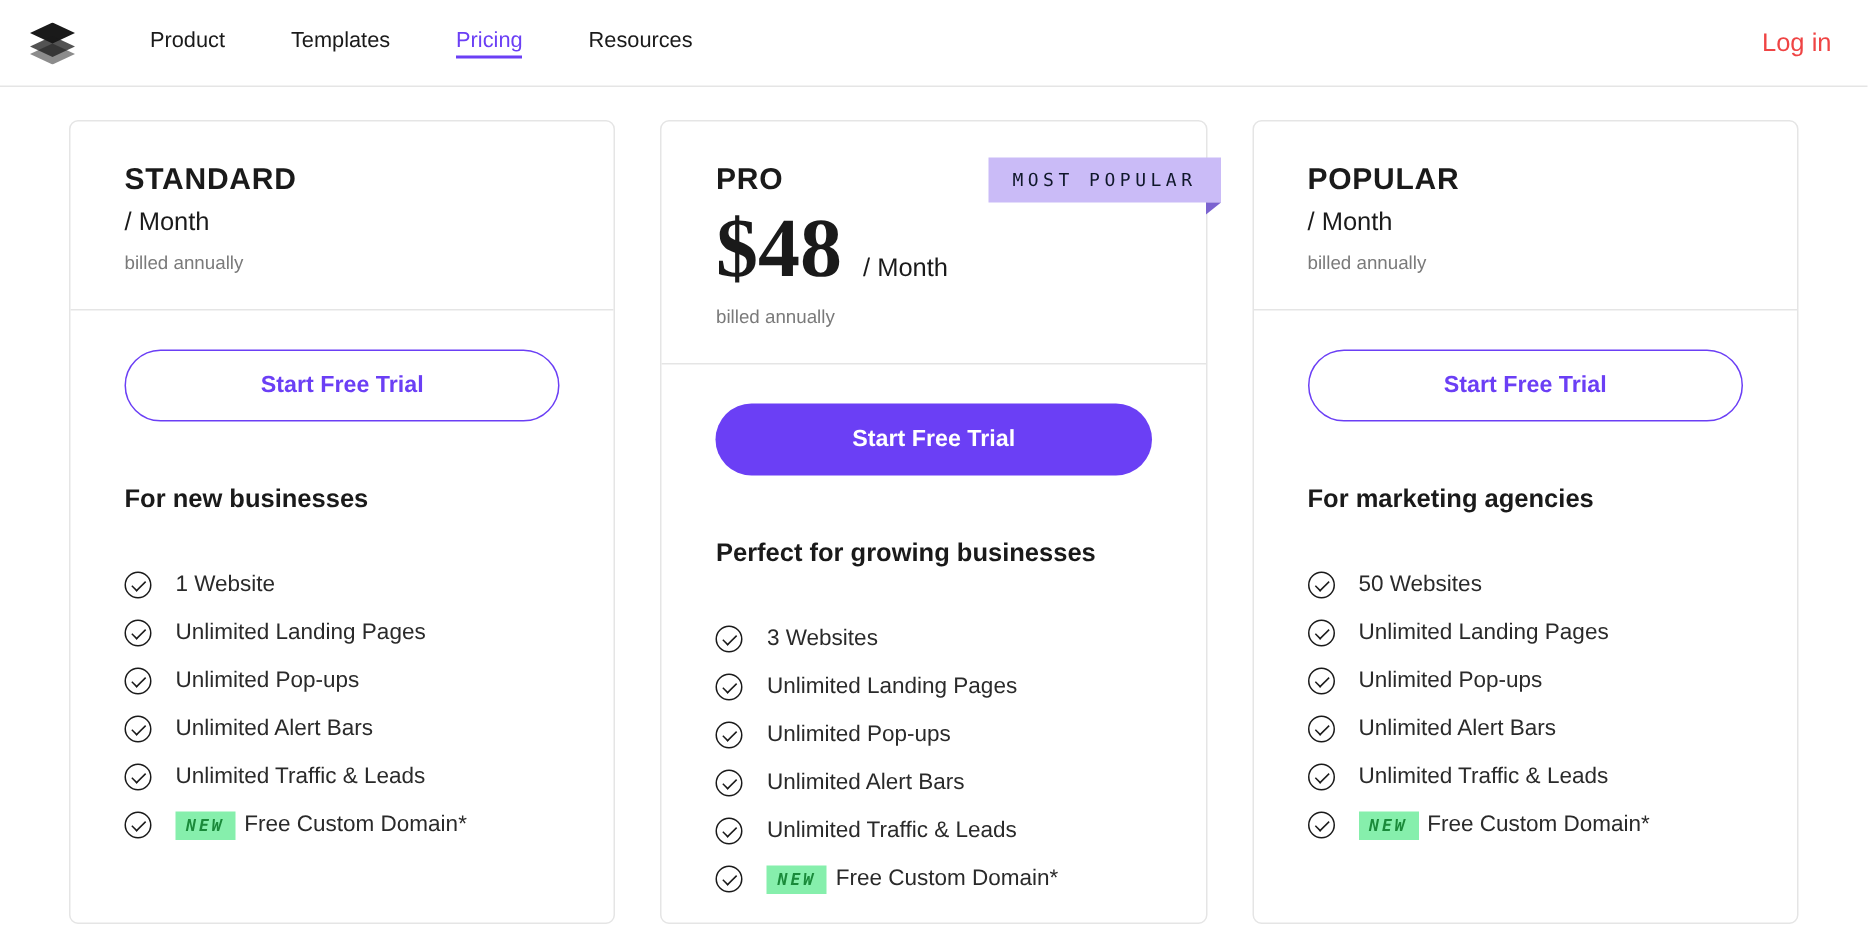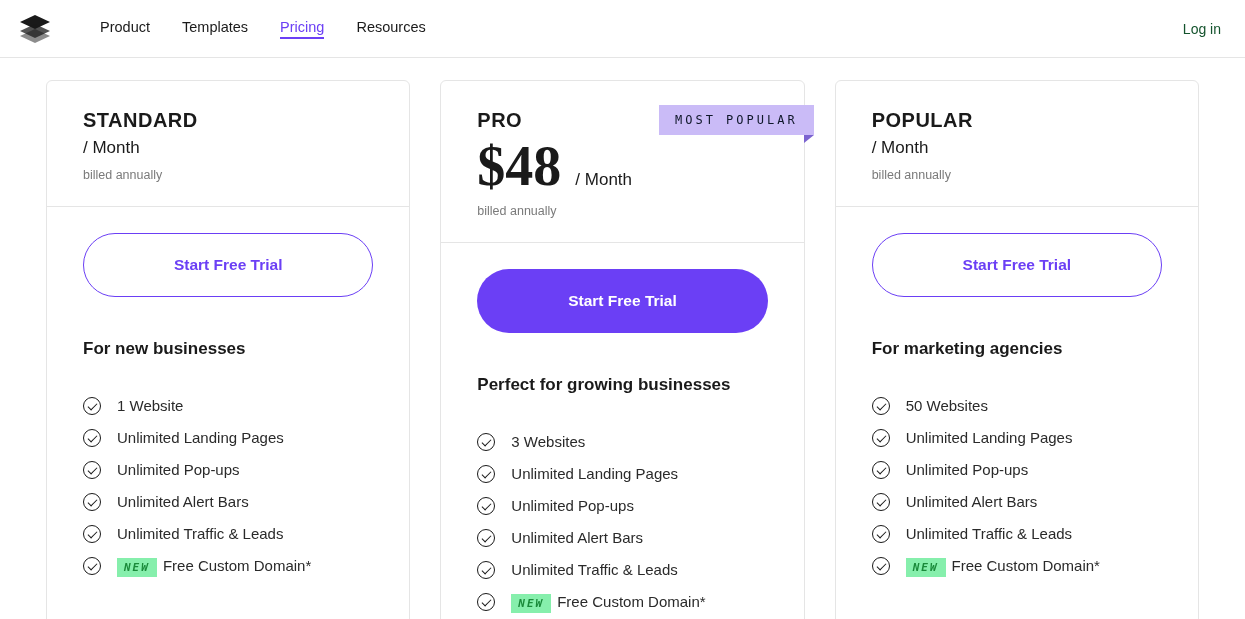--- a/index.html
+++ b/index.html
@@ -1,39 +1,39 @@
 <!DOCTYPE html>
 <html><head>
 <meta charset="utf-8">
 <style>
 * { box-sizing: border-box; margin: 0; padding: 0; }
 body { font-family: -apple-system, BlinkMacSystemFont, "Segoe UI", Helvetica, Arial, sans-serif; color: #1a1a1a; width: 1245px; background: #fff; }
 
 .header { height: 58px; display: flex; align-items: center; padding: 0 20px; border-bottom: 1px solid #e5e5e5; position: relative; }
 .logo { margin-right: 50px; }
 .logo svg { display: block; }
-.nav { display: flex; gap: 32px; }
+.nav { display: flex; gap: 44px; }
 .nav-item { font-size: 14.5px; color: #1a1a1a; cursor: pointer; padding-bottom: 2px; }
 .nav-item.active { color: #6b3ff5; border-bottom: 2px solid #6b3ff5; }
-.login { position: absolute; right: 24px; font-size: 14px; color: #14532d; cursor: pointer; }
+.login { position: absolute; right: 24px; font-size: 17px; color: #ef4444; cursor: pointer; }
 
 .plans { display: flex; gap: 30px; padding: 22px 46px 0; }
 .card { flex: 1; border: 1px solid #e5e5e5; border-radius: 6px; overflow: visible; position: relative; }
 .card-top { padding: 28px 36px 24px; border-bottom: 1px solid #e5e5e5; position: relative; }
 .plan-name { font-size: 20px; font-weight: 600; letter-spacing: 0.5px; margin-bottom: 6px; }
 .price-row { display: flex; align-items: baseline; gap: 14px; }
 .price { font-size: 56px; font-weight: 700; font-family: Georgia, "Times New Roman", serif; line-height: 1; }
 .per { font-size: 17px; font-weight: 500; color: #1a1a1a; }
 .billed { font-size: 12.5px; color: #7a7a7a; margin-top: 10px; }
 
 .ribbon { position: absolute; top: 24px; right: -10px; background: #cabbf7; color: #0f172a; font-size: 12px; font-weight: 500; letter-spacing: 3px; padding: 8px 16px; font-family: monospace; }
 .ribbon::after { content: ""; position: absolute; right: 0; bottom: -8px; border-left: 10px solid #7b63d0; border-bottom: 8px solid transparent; }
 
 .card-body { padding: 26px 36px 20px; }
-.cta { width: 100%; height: 64px; border-radius: 999px; font-size: 15.5px; font-weight: 600; cursor: pointer; border: 1px solid #6b3ff5; background: #fff; color: #6b3ff5; }
+.cta { width: 100%; height: 48px; border-radius: 999px; font-size: 15.5px; font-weight: 600; cursor: pointer; border: 1px solid #6b3ff5; background: #fff; color: #6b3ff5; }
 .cta.primary { background: #6b3ff5; color: #fff; border: none; }
 
 .tagline { font-size: 17px; font-weight: 600; color: #1a1a1a; margin-top: 42px; margin-bottom: 38px; }
 
 .features { list-style: none; display: flex; flex-direction: column; gap: 14px; }
 .feature { display: flex; gap: 16px; font-size: 15px; color: #2a2a2a; }
 .check { width: 18px; height: 18px; border: 1.5px solid #1a1a1a; border-radius: 50%; flex-shrink: 0; position: relative; }
 .check::after { content: ""; position: absolute; left: 4px; top: 5px; width: 8px; height: 4px; border-left: 1.5px solid #1a1a1a; border-bottom: 1.5px solid #1a1a1a; transform: rotate(-45deg); }
 .new-badge { background: #86efac; color: #1a8a3a; font-size: 11px; font-weight: 600; letter-spacing: 2px; padding: 3px 7px; margin-right: 6px; font-family: monospace; font-style: italic; }
 </style>

